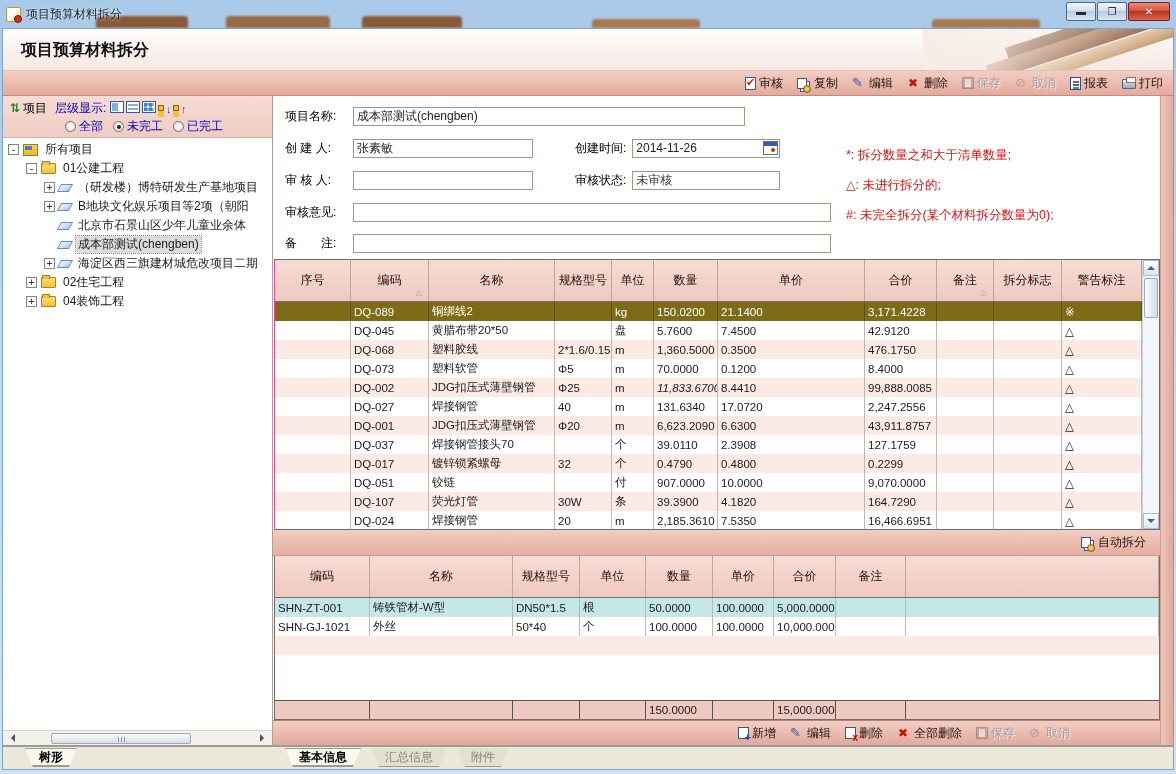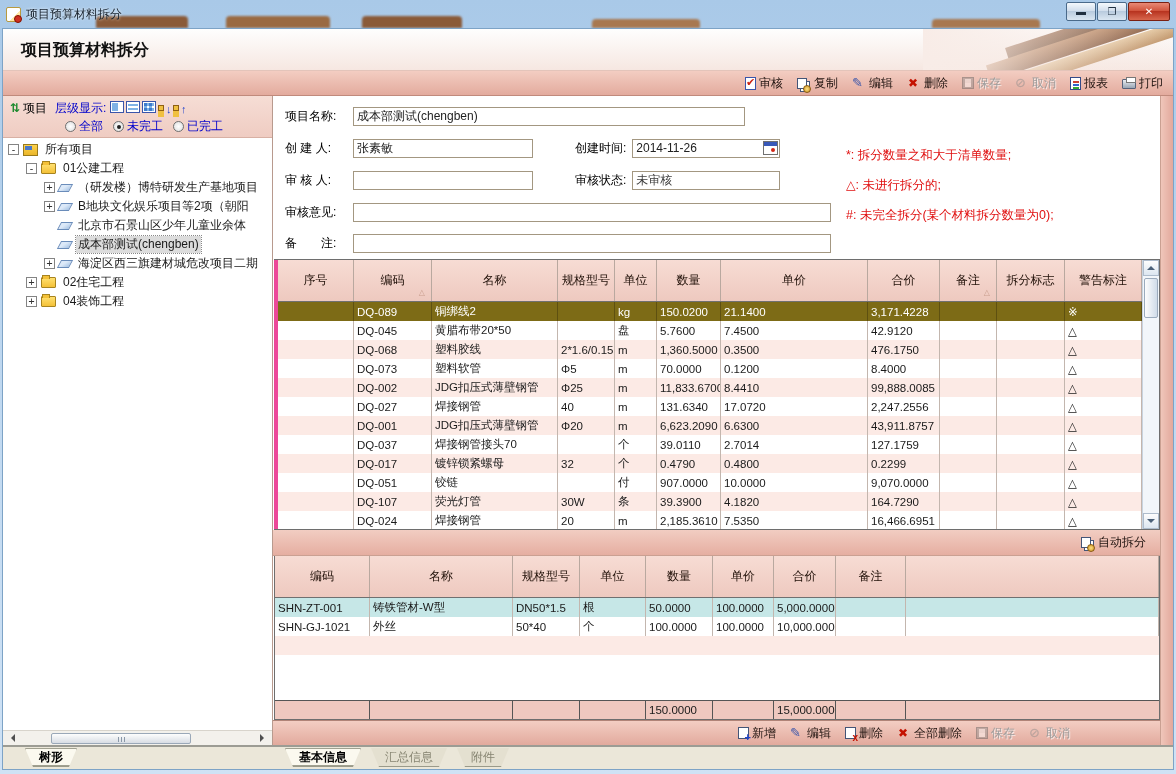--- a/index.html
+++ b/index.html
@@ -102,21 +102,21 @@
   .flabel{width:68px;flex:none;color:#000;}
   .finput{height:19px;border:1px solid #a39781;background:#fff;padding:0 3px;font-size:12px;font-family:inherit;color:#222;}
   .dtwrap{position:relative;display:inline-block;}
   .cal-icon{position:absolute;right:2px;top:2px;width:15px;height:14px;background:#fff;border:1px solid #707070;cursor:default;}
   .cal-icon::before{content:"";position:absolute;left:0;top:0;right:0;height:4px;background:#3858b8;}
   .cal-icon::after{content:"";position:absolute;right:2px;bottom:2px;width:4px;height:4px;background:#d02818;border-radius:50%;}
   .legend{position:absolute;left:573px;top:44px;color:#e01010;font-size:12.5px;}
   .legend div{height:30px;line-height:30px;white-space:nowrap;}
   
   .uppergrid{flex:none;display:flex;border:1px solid #6e6e6e;border-left:none;margin-left:1px;height:271px;}
-  .gridcols{flex:1;min-width:0;display:flex;flex-direction:column;border-left:4px solid #ec4899;}
+  .gridcols{flex:1;min-width:0;display:flex;flex-direction:column;border-left:1px solid #ec4899;}
   .ghead{flex:none;height:42px;display:flex;background:linear-gradient(180deg,#f7dcd4,#eec9bf);border-bottom:1px solid #707070;}
   .hcell{flex:none;display:flex;align-items:center;justify-content:center;border-right:1px solid #b9a89f;color:#201008;position:relative;}
   .sorttri{font-size:8px;color:#caa090;position:absolute;right:6px;bottom:4px;}
   .gbody{flex:1;overflow:hidden;}
   .grow{height:19px;display:flex;background:#fff;}
   .grow.alt{background:#fceae5;}
   .grow.sel{background:#7d6b16;color:#fff;}
   .grow.hl{background:#c6e7e7;}
   .gcell{flex:none;height:100%;border-right:1px solid #c3b6ae;padding:2px 3px;font-size:11.5px;white-space:nowrap;overflow:hidden;display:flex;align-items:center;}
   .gcell.num{justify-content:flex-end;direction:rtl;}
@@ -417,21 +417,21 @@
                   <div class="gcell" style="width: 57px;"></div>
                   <div class="gcell" style="width: 68px;"></div>
                   <div class="gcell" style="width: auto; flex: 1 1 0%;">△</div>
                 </div>
                 <div class="grow alt">
                   <div class="gcell" style="width: 76px;"></div>
                   <div class="gcell" style="width: 78px;">DQ-002</div>
                   <div class="gcell" style="width: 126px;">JDG扣压式薄壁钢管</div>
                   <div class="gcell" style="width: 57px;">Φ25</div>
                   <div class="gcell" style="width: 42px;">m</div>
-                  <div class="gcell num" style="width: 64px;">11,833.6700</div>
+                  <div class="gcell num" style="width: 64px; font-style: italic;">11,833.6700</div>
                   <div class="gcell num" style="width: 147px;">8.4410</div>
                   <div class="gcell num" style="width: 72px;">99,888.0085</div>
                   <div class="gcell" style="width: 57px;"></div>
                   <div class="gcell" style="width: 68px;"></div>
                   <div class="gcell" style="width: auto; flex: 1 1 0%;">△</div>
                 </div>
                 <div class="grow">
                   <div class="gcell" style="width: 76px;"></div>
                   <div class="gcell" style="width: 78px;">DQ-027</div>
                   <div class="gcell" style="width: 126px;">焊接钢管</div>
@@ -457,21 +457,21 @@
                   <div class="gcell" style="width: 68px;"></div>
                   <div class="gcell" style="width: auto; flex: 1 1 0%;">△</div>
                 </div>
                 <div class="grow">
                   <div class="gcell" style="width: 76px;"></div>
                   <div class="gcell" style="width: 78px;">DQ-037</div>
                   <div class="gcell" style="width: 126px;">焊接钢管接头70</div>
                   <div class="gcell" style="width: 57px;"></div>
                   <div class="gcell" style="width: 42px;">个</div>
                   <div class="gcell num" style="width: 64px;">39.0110</div>
-                  <div class="gcell num" style="width: 147px;">2.7014</div>
+                  <div class="gcell num" style="width: 147px;">2.3908</div>
                   <div class="gcell num" style="width: 72px;">127.1759</div>
                   <div class="gcell" style="width: 57px;"></div>
                   <div class="gcell" style="width: 68px;"></div>
                   <div class="gcell" style="width: auto; flex: 1 1 0%;">△</div>
                 </div>
                 <div class="grow alt">
                   <div class="gcell" style="width: 76px;"></div>
                   <div class="gcell" style="width: 78px;">DQ-017</div>
                   <div class="gcell" style="width: 126px;">镀锌锁紧螺母</div>
                   <div class="gcell" style="width: 57px;">32</div>

